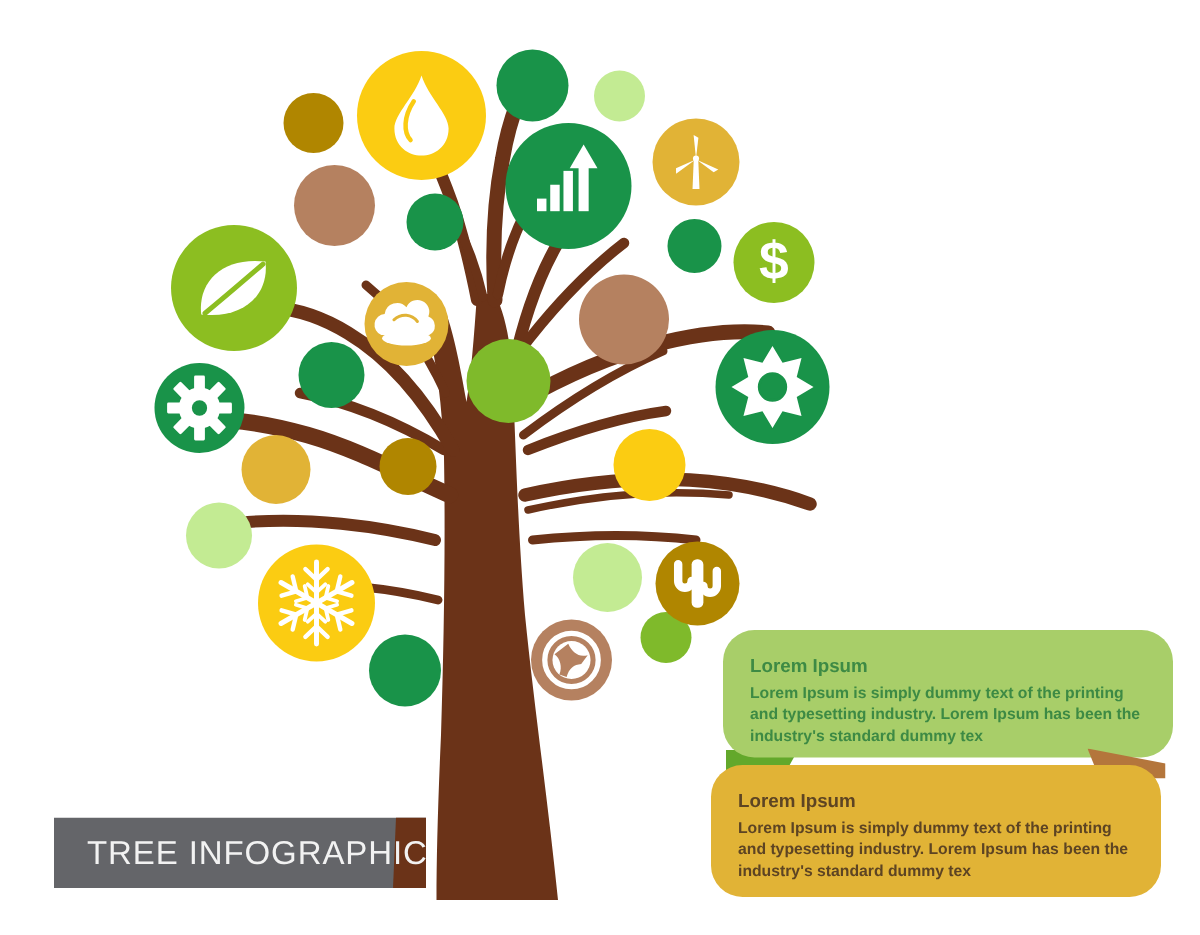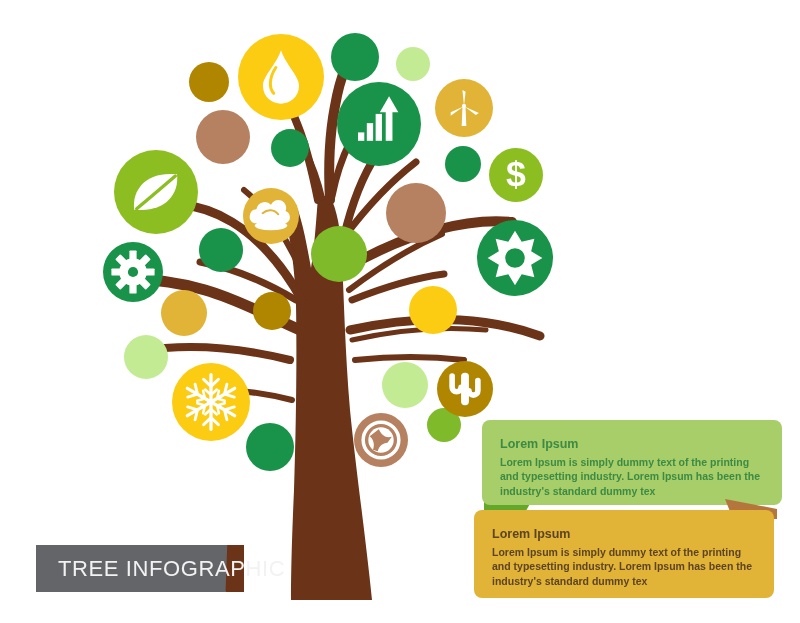--- a/index.html
+++ b/index.html
@@ -23,21 +23,21 @@
     top: 0;
     width: 800px;
     height: 623px;
   }
 
   
   .banner {
     position: absolute;
     left: 36px;
     top: 545px;
-    width: 208px;
+    width: 248px;
     height: 47px;
     text-align: center;
   }
   .banner-shape {
     position: absolute;
     left: 0;
     top: 0;
     width: 100%;
     height: 100%;
   }
@@ -48,21 +48,21 @@
     font-size: 22px;
     letter-spacing: 0.6px;
     color: #f2f2f2;
     font-family: "Liberation Sans", sans-serif;
     white-space: nowrap;
   }
 
   
   .card {
     position: absolute;
-    border-radius: 8px;
+    border-radius: 21px;
     box-sizing: border-box;
     padding: 16px 18px 14px 18px;
   }
   .card-green {
     left: 482px;
     top: 420px;
     width: 300px;
     height: 85px;
     background: #a8ce69;
   }

